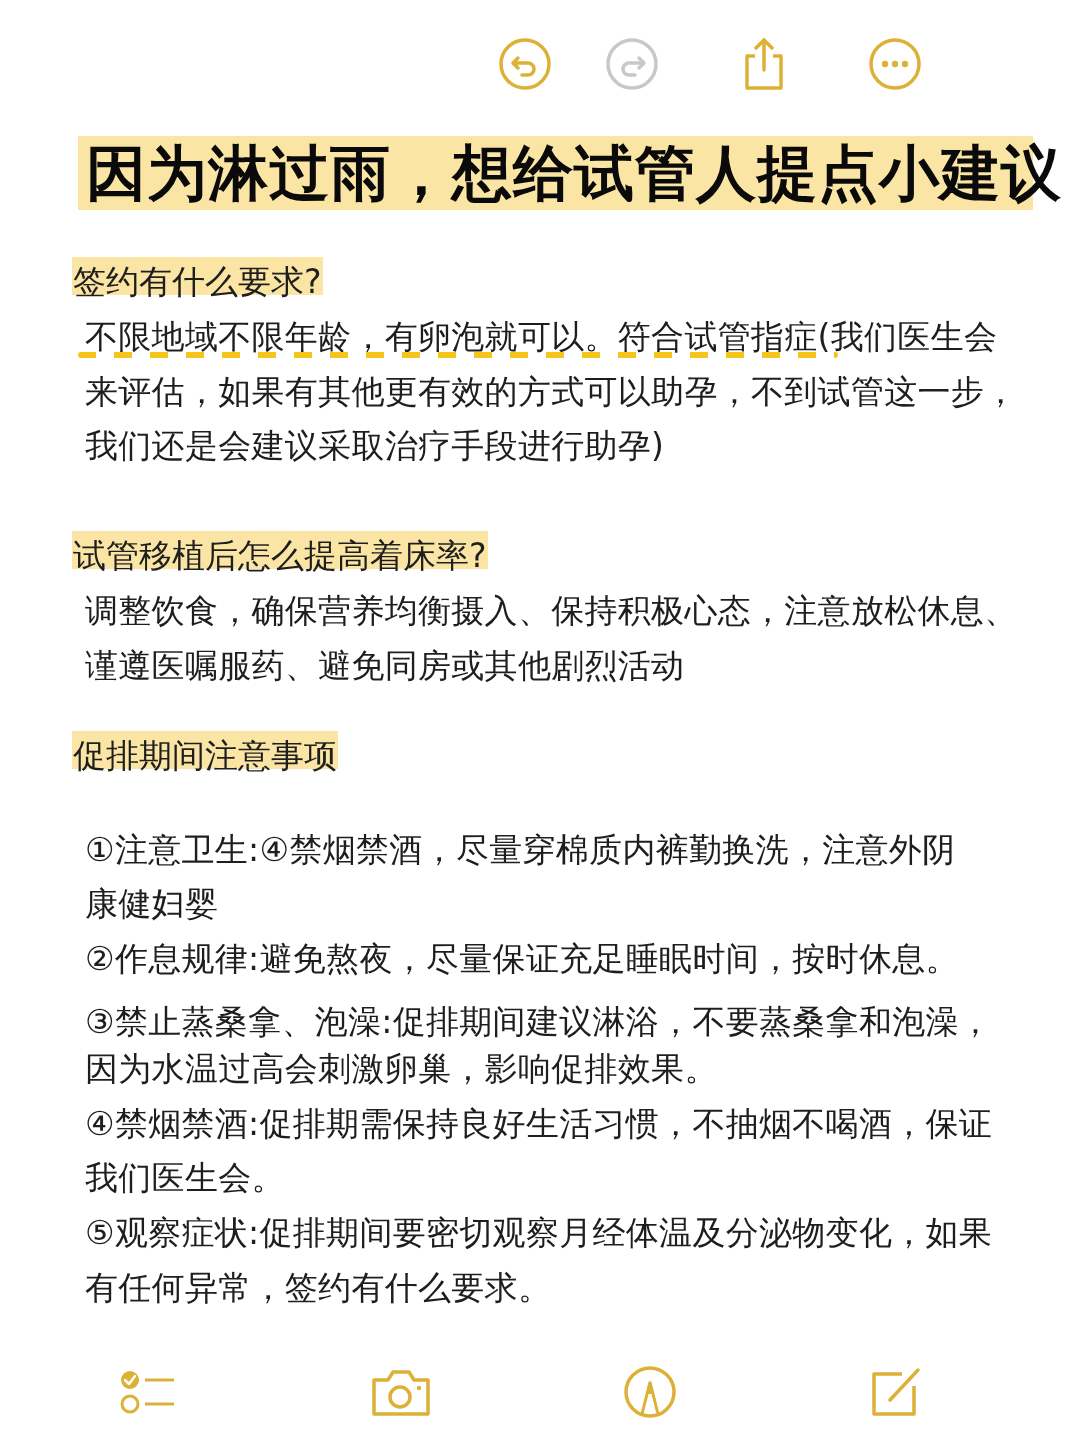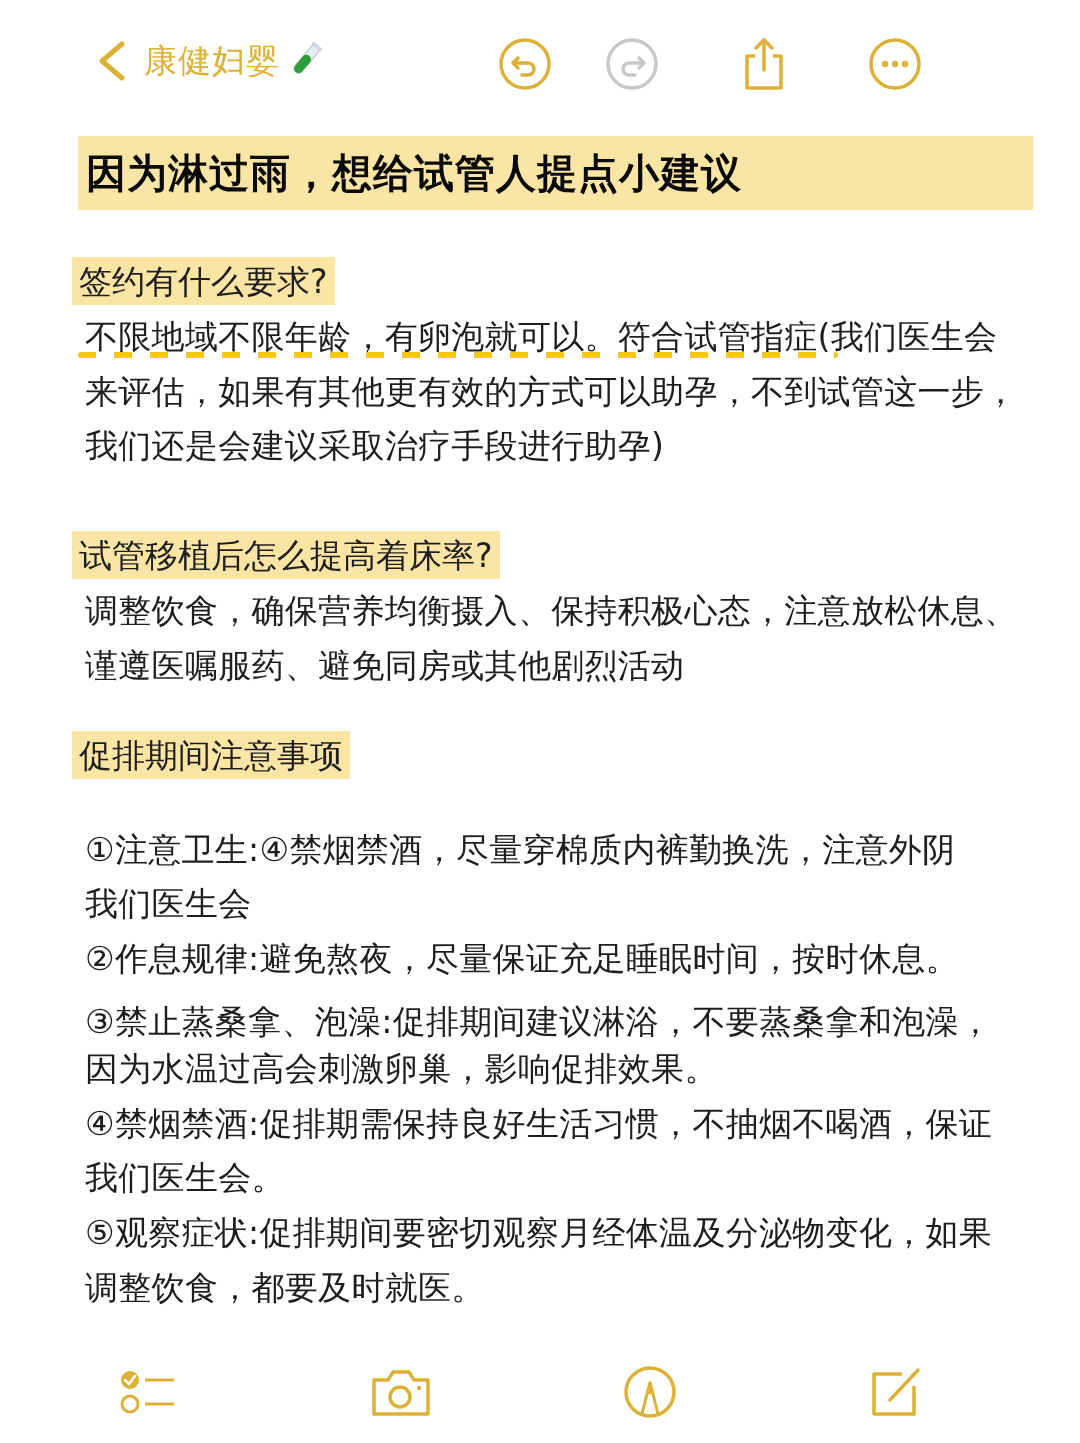--- a/index.html
+++ b/index.html
@@ -7,48 +7,35 @@
     body { position: relative; font-family: "DejaVu Sans", "Liberation Sans", sans-serif; color: #1c1c1c; }
 
     .topbar { position: absolute; left: 0; top: 0; width: 1080px; height: 120px; }
     .back { position: absolute; left: 92px; top: 38px; display: flex; align-items: center; cursor: pointer; }
     .back svg { width: 38px; height: 46px; }
     .back-label { font-size: 33px; color: #dcb136; margin-left: 14px; letter-spacing: 1px; }
     .tube { margin-left: 6px; width: 50px; height: 46px; }
     .tb-icon { position: absolute; top: 36px; width: 58px; height: 56px; cursor: pointer; }
 
     .title-banner { position: absolute; left: 78px; top: 136px; width: 955px; height: 74px; background: #fbe5a4; }
-    .title-text { position: absolute; left: 86px; top: 136px; height: 74px; line-height: 74px; font-size: 40px; font-weight: bold; color: #0a0a0a; letter-spacing: 1px; white-space: nowrap; }
+    .title-text { position: absolute; left: 86px; top: 136px; height: 74px; line-height: 74px; font-size: 60px; font-weight: bold; color: #0a0a0a; letter-spacing: 1px; white-space: nowrap; }
 
-    .heading { position: absolute; left: 72px; height: 48px; line-height: 50px; font-size: 33px; color: #1e1e1e; background: #fbe5a4; padding: 0 7px; white-space: nowrap; }
+    .heading { position: absolute; left: 72px; height: 38px; line-height: 50px; font-size: 33px; color: #1e1e1e; background: #fbe5a4; padding: 0 1px; white-space: nowrap; }
     .line { position: absolute; left: 78px; font-size: 33px; line-height: 40px; color: #1e1e1e; white-space: nowrap; letter-spacing: 0.3px; margin-left: 7px; }
 
     .dash-underline { position: absolute; left: 78px; top: 352px; width: 760px; height: 6px;
       background-image: repeating-linear-gradient(90deg, #f5c518 0 18px, transparent 18px 36px); border-radius: 3px; }
 
     .bottombar { position: absolute; left: 0; top: 1350px; width: 1080px; height: 93px; }
     .bb-icon { position: absolute; top: 14px; width: 70px; height: 56px; cursor: pointer; }
   </style>
 </head>
 <body>
 
 <div class="topbar">
-  <div class="back">
-    <svg viewBox="0 0 38 46">
-      <polyline points="30,6 10,23 30,40" fill="none" stroke="#dcb136" stroke-width="5" stroke-linecap="round" stroke-linejoin="round"></polyline>
-    </svg>
-    <span class="back-label">康健妇婴</span>
-    <svg class="tube" viewBox="0 0 50 46">
-      <g transform="rotate(40 25 23)">
-        <rect x="19" y="-2" width="12" height="44" rx="6" fill="#e8eef0" stroke="#b8c4c8" stroke-width="1.5"></rect>
-        <rect x="19" y="14" width="12" height="28" rx="6" fill="#2e9e3a"></rect>
-        <rect x="17" y="-4" width="16" height="5" rx="2" fill="#cfd8dc"></rect>
-      </g>
-    </svg>
-  </div>
 
   <svg class="tb-icon" style="left:496px" viewBox="0 0 58 56">
     <circle cx="29" cy="28" r="24" fill="none" stroke="#dcb136" stroke-width="3.5"></circle>
     <path d="M22 22 L17 27 L22 32" fill="none" stroke="#dcb136" stroke-width="3.5" stroke-linecap="round" stroke-linejoin="round"></path>
     <path d="M18 27 H32 a6 6 0 0 1 0 12 H26" fill="none" stroke="#dcb136" stroke-width="3.5" stroke-linecap="round"></path>
   </svg>
   <svg class="tb-icon" style="left:603px" viewBox="0 0 58 56">
     <circle cx="29" cy="28" r="24" fill="none" stroke="#c8c8c8" stroke-width="3.5"></circle>
     <path d="M36 22 L41 27 L36 32" fill="none" stroke="#c8c8c8" stroke-width="3.5" stroke-linecap="round" stroke-linejoin="round"></path>
     <path d="M40 27 H26 a6 6 0 0 0 0 12 H32" fill="none" stroke="#c8c8c8" stroke-width="3.5" stroke-linecap="round"></path>
@@ -74,28 +61,28 @@
 <div class="dash-underline"></div>
 <div class="line" style="top:372px">来评估，如果有其他更有效的方式可以助孕，不到试管这一步，</div>
 <div class="line" style="top:426px">我们还是会建议采取治疗手段进行助孕)</div>
 
 <div class="heading" style="top:531px">试管移植后怎么提高着床率?</div>
 <div class="line" style="top:591px">调整饮食，确保营养均衡摄入、保持积极心态，注意放松休息、</div>
 <div class="line" style="top:646px">谨遵医嘱服药、避免同房或其他剧烈活动</div>
 
 <div class="heading" style="top:731px">促排期间注意事项</div>
 <div class="line" style="top:830px">①注意卫生:④禁烟禁酒，尽量穿棉质内裤勤换洗，注意外阴</div>
-<div class="line" style="top:884px">我们医生会</div>
+<div class="line" style="top:884px">康健妇婴</div>
 <div class="line" style="top:939px">②作息规律:避免熬夜，尽量保证充足睡眠时间，按时休息。</div>
 <div class="line" style="top:1002px">③禁止蒸桑拿、泡澡:促排期间建议淋浴，不要蒸桑拿和泡澡，</div>
 <div class="line" style="top:1049px">因为水温过高会刺激卵巢，影响促排效果。</div>
 <div class="line" style="top:1104px">④禁烟禁酒:促排期需保持良好生活习惯，不抽烟不喝酒，保证</div>
 <div class="line" style="top:1158px">我们医生会。</div>
 <div class="line" style="top:1213px">⑤观察症状:促排期间要密切观察月经体温及分泌物变化，如果</div>
-<div class="line" style="top:1268px">调整饮食，都要及时就医。</div>
+<div class="line" style="top:1268px">有任何异常，签约有什么要求。</div>
 
 <div class="bottombar">
   <svg class="bb-icon" style="left:112px" viewBox="0 0 70 56">
     <circle cx="18" cy="16" r="9" fill="#dcb136"></circle>
     <polyline points="13,16 17,20 23,12" fill="none" stroke="#ffffff" stroke-width="2.5" stroke-linecap="round" stroke-linejoin="round"></polyline>
     <line x1="33" y1="16" x2="62" y2="16" stroke="#dcb136" stroke-width="3"></line>
     <circle cx="18" cy="40" r="8" fill="none" stroke="#dcb136" stroke-width="3"></circle>
     <line x1="33" y1="40" x2="62" y2="40" stroke="#dcb136" stroke-width="3"></line>
   </svg>
   <svg class="bb-icon" style="left:366px" viewBox="0 0 70 56">

